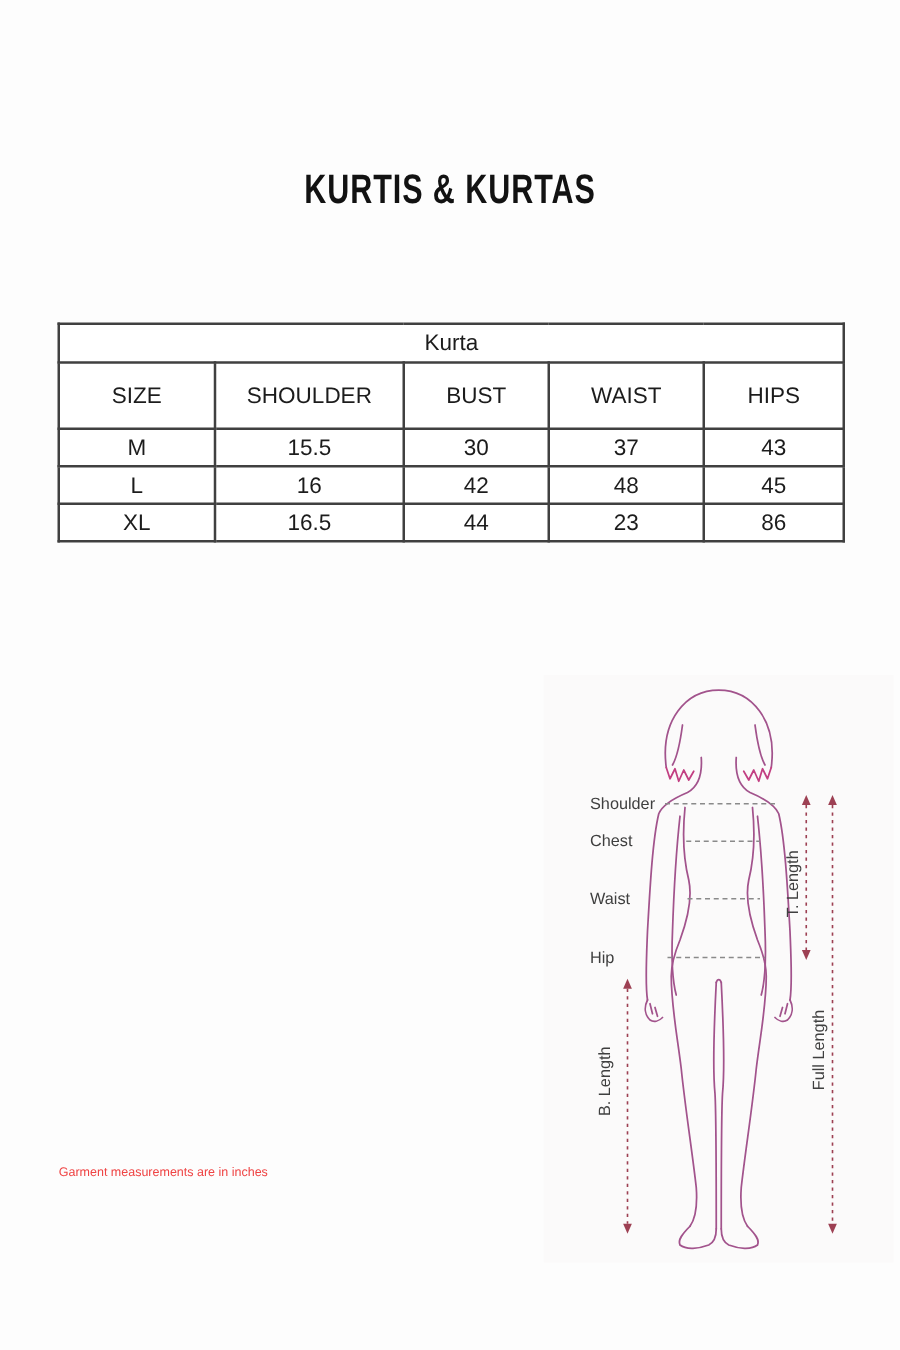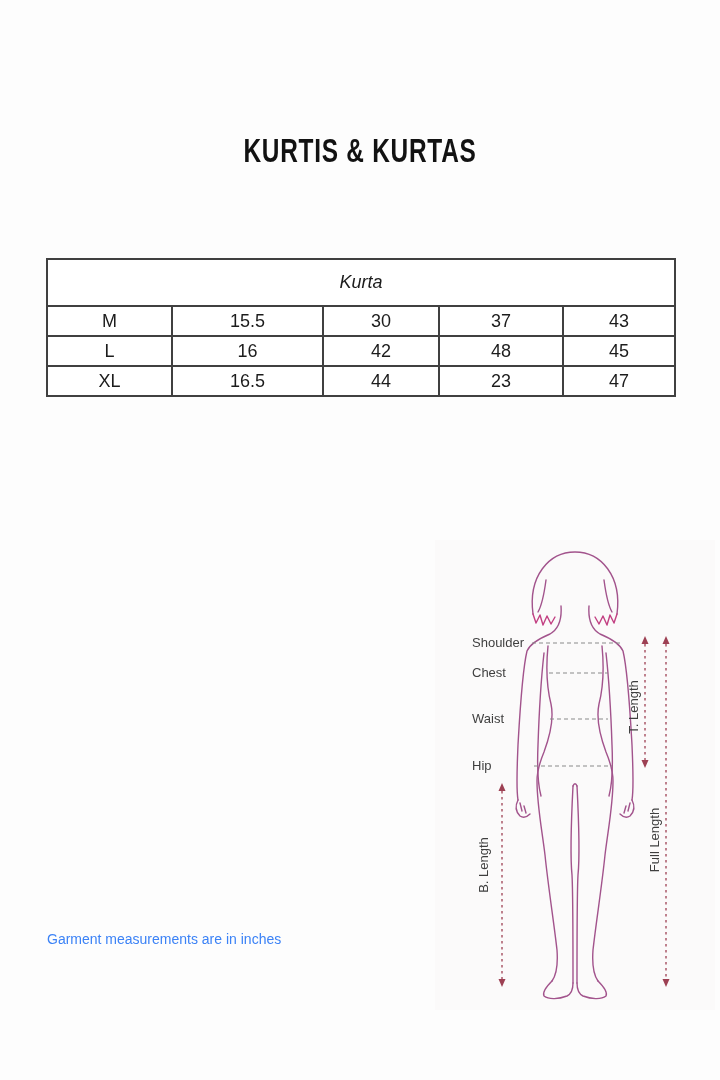--- a/index.html
+++ b/index.html
@@ -19,35 +19,35 @@
   table.size-chart {
     position:absolute; left:46px; top:258px; width:628px;
     border-collapse:collapse; table-layout:fixed;
     background:#fff;
   }
   table.size-chart td, table.size-chart th {
     border:2px solid #404040; padding:0;
     text-align:center; vertical-align:middle;
     font-size:18px; font-weight:normal; color:#1c1c1c;
   }
-  tr.group-row td  { height:47px;font-style:italic; }
+  tr.group-row td  { height:31px; }
   tr.head-row th   { height:53px; }
   tr.data-row td   { height:30px; }
   .diagram {
     position:absolute; left:435px; top:540px; width:280px; height:470px;
     background:#fbfafa;
   }
   .diagram svg { display:block; width:280px; height:470px; }
   .diagram text {
     font-family:"Liberation Sans", sans-serif;
     font-size:13px;
   }
   .footnotes {
     position:absolute; left:47px; top:929px;
-    font-size:14px; line-height:20.5px; color:#3b82f6;
+    font-size:10px; line-height:20.5px; color:#ef4444;
   }
 </style>
 </head>
 <body>
 
 <main>
 
   <h1 class="page-title">KURTIS &amp; KURTAS</h1>
 
   <table class="size-chart">
@@ -55,40 +55,47 @@
       <col style="width:125px">
         <col style="width:151px">
         <col style="width:116px">
         <col style="width:124px">
         <col style="width:112px">
     </colgroup>
     <tbody>
       <tr class="group-row">
         <td colspan="5">Kurta</td>
       </tr>
+      <tr class="head-row">
+        <th>SIZE</th>
+        <th>SHOULDER</th>
+        <th>BUST</th>
+        <th>WAIST</th>
+        <th>HIPS</th>
+      </tr>
       <tr class="data-row">
         <td>M</td>
         <td>15.5</td>
         <td>30</td>
         <td>37</td>
         <td>43</td>
       </tr>
       <tr class="data-row">
         <td>L</td>
         <td>16</td>
         <td>42</td>
         <td>48</td>
         <td>45</td>
       </tr>
       <tr class="data-row">
         <td>XL</td>
         <td>16.5</td>
         <td>44</td>
         <td>23</td>
-        <td>47</td>
+        <td>86</td>
       </tr>
     </tbody>
   </table>
 
   <div class="diagram">
     <svg viewBox="0 0 280 470">
 
       <g fill="none" stroke-width="1.4" stroke-linecap="round" stroke-linejoin="round" stroke="#a2538c">
         <path d="M98,74 C93,36 114,12 140,12 C166,12 187,36 182,74"></path>
         <path d="M111,40 C109,55 107,65 103,72"></path>

